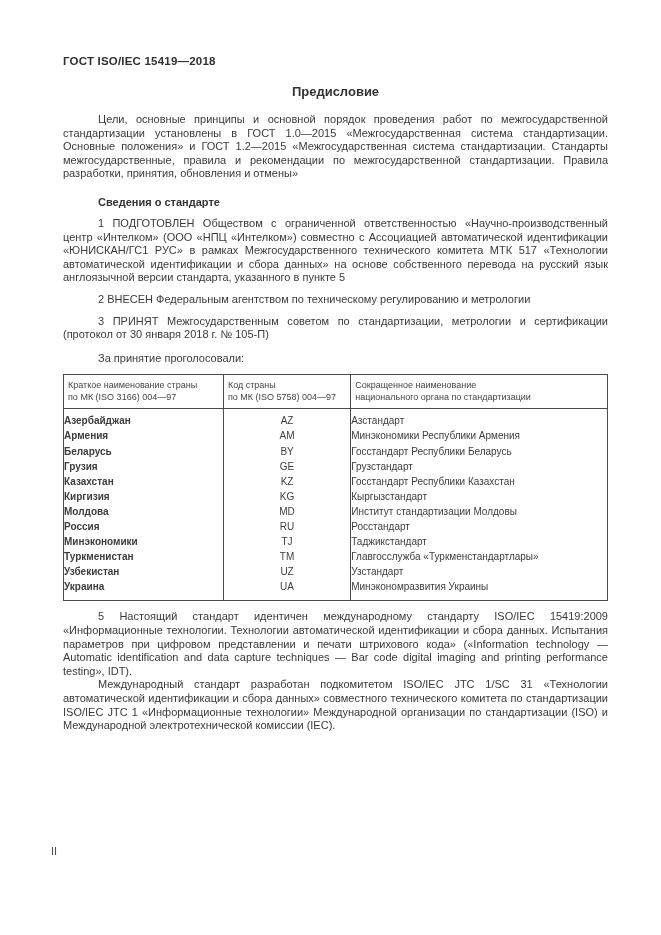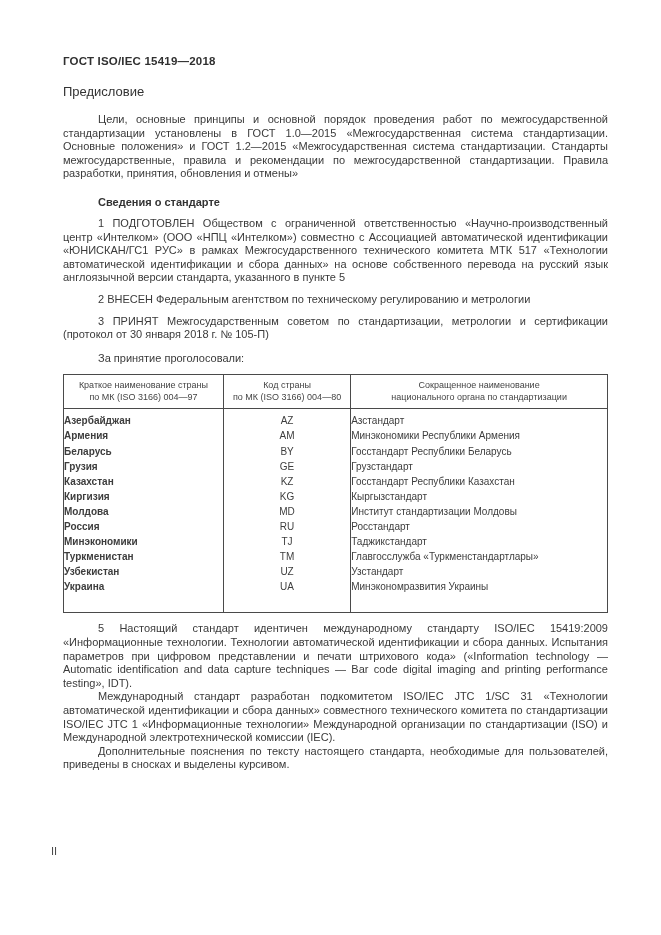--- a/index.html
+++ b/index.html
@@ -19,22 +19,23 @@
     border-radius: 25px;
   }
   .doc-header {
     font-weight: bold;
     font-size: 11.5px;
     color: #303030;
     letter-spacing: 0.2px;
   }
   .doc-title {
     margin: 17px 0 0 0;
+    text-align: center;
     font-size: 13px;
-    font-weight: normal;
+    font-weight: bold;
     color: #333333;
   }
   .para {
     margin: 0;
     font-size: 11px;
     line-height: 13.6px;
     text-align: justify;
   }
   .indent { text-indent: 35px; }
   .intro { margin-top: 14px; }
@@ -54,21 +55,21 @@
   table.vote-table {
     width: 100%;
     margin-top: 9px;
     border-collapse: collapse;
     border: 1.6px solid #4a4a4a;
   }
   table.vote-table th {
     font-weight: normal;
     font-size: 9px;
     line-height: 11.5px;
-    text-align: center;
+    text-align: left;
     vertical-align: middle;
     color: #454545;
     padding: 5px 4px;
     border-bottom: 1.6px solid #4a4a4a;
     border-right: 1px solid #4a4a4a;
     white-space: pre-line;
   }
   table.vote-table th:last-child,
   table.vote-table td:last-child { border-right: none; }
   table.vote-table td {
@@ -78,21 +79,21 @@
     border-right: 1px solid #4a4a4a;
     color: #3d3d3d;
   }
   .col-country { width: 29.4%; }
   .col-code    { width: 23.4%; }
   .col-org     { width: 47.2%; }
   td.c1 { padding-left: 10px; font-weight: bold; }
   td.c2 { text-align: center; }
   td.c3 { padding-left: 8px; }
   tbody tr:first-child td { padding-top: 4px; }
-  tbody tr:last-child td  { padding-bottom: 18px; }
+  tbody tr:last-child td  { padding-bottom: 6px; }
   .page-number {
     position: absolute;
     left: 51px;
     top: 845px;
     font-size: 11px;
     color: #4a4a4a;
   }
 </style>
 </head>
 <body>
@@ -112,21 +113,21 @@
   <p class="para indent item3">3 ПРИНЯТ Межгосударственным советом по стандартизации, метрологии и сертификации (протокол от 30 января 2018 г. № 105-П)</p>
 
   <p class="para indent vote">За принятие проголосовали:</p>
 
   <table class="vote-table">
     <thead>
       <tr>
         <th class="col-country">Краткое наименование страны
 по МК (ISO 3166) 004—97</th>
         <th class="col-code">Код страны
-по МК (ISO 3166) 004—80</th>
+по МК (ISO 5758) 004—97</th>
         <th class="col-org">Сокращенное наименование
 национального органа по стандартизации</th>
       </tr>
     </thead>
     <tbody>
       <tr>
         <td class="c1">Азербайджан</td>
         <td class="c2">AZ</td>
         <td class="c3">Азстандарт</td>
       </tr>
@@ -185,18 +186,17 @@
         <td class="c2">UA</td>
         <td class="c3">Минэкономразвития Украины</td>
       </tr>
     </tbody>
   </table>
 
 
   <div class="block5">
     <p class="para indent">5 Настоящий стандарт идентичен международному стандарту ISO/IEC 15419:2009 «Информационные технологии. Технологии автоматической идентификации и сбора данных. Испытания параметров при цифровом представлении и печати штрихового кода» («Information technology — Automatic identification and data capture techniques — Bar code digital imaging and printing performance testing», IDT).</p>
     <p class="para indent">Международный стандарт разработан подкомитетом ISO/IEC JTC 1/SC 31 «Технологии автоматической идентификации и сбора данных» совместного технического комитета по стандартизации ISO/IEC JTC 1 «Информационные технологии» Международной организации по стандартизации (ISO) и Международной электротехнической комиссии (IEC).</p>
-    <p class="para indent">Дополнительные пояснения по тексту настоящего стандарта, необходимые для пользователей, приведены в сносках и выделены курсивом.</p>
   </div>
 
   <div class="page-number">II</div>
 
 </div>
 
 </body></html>

